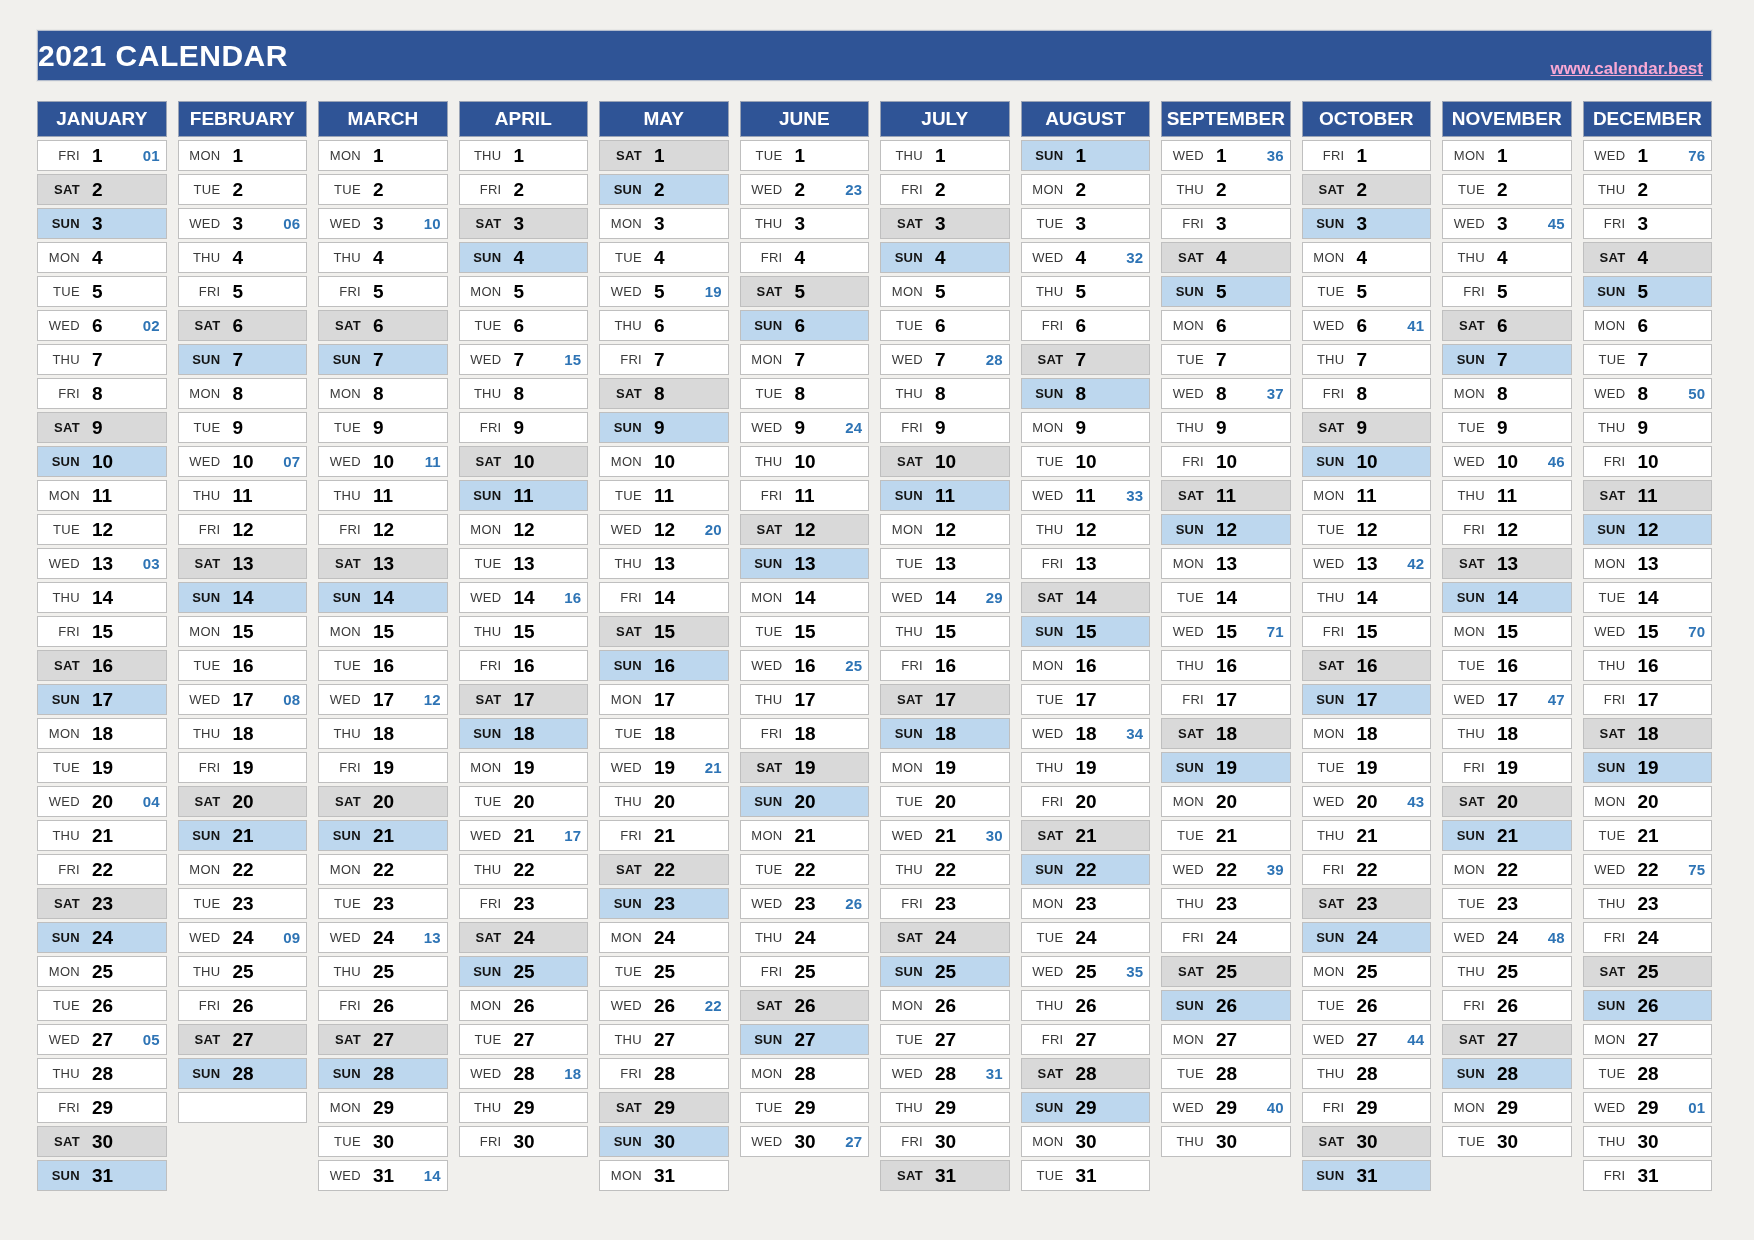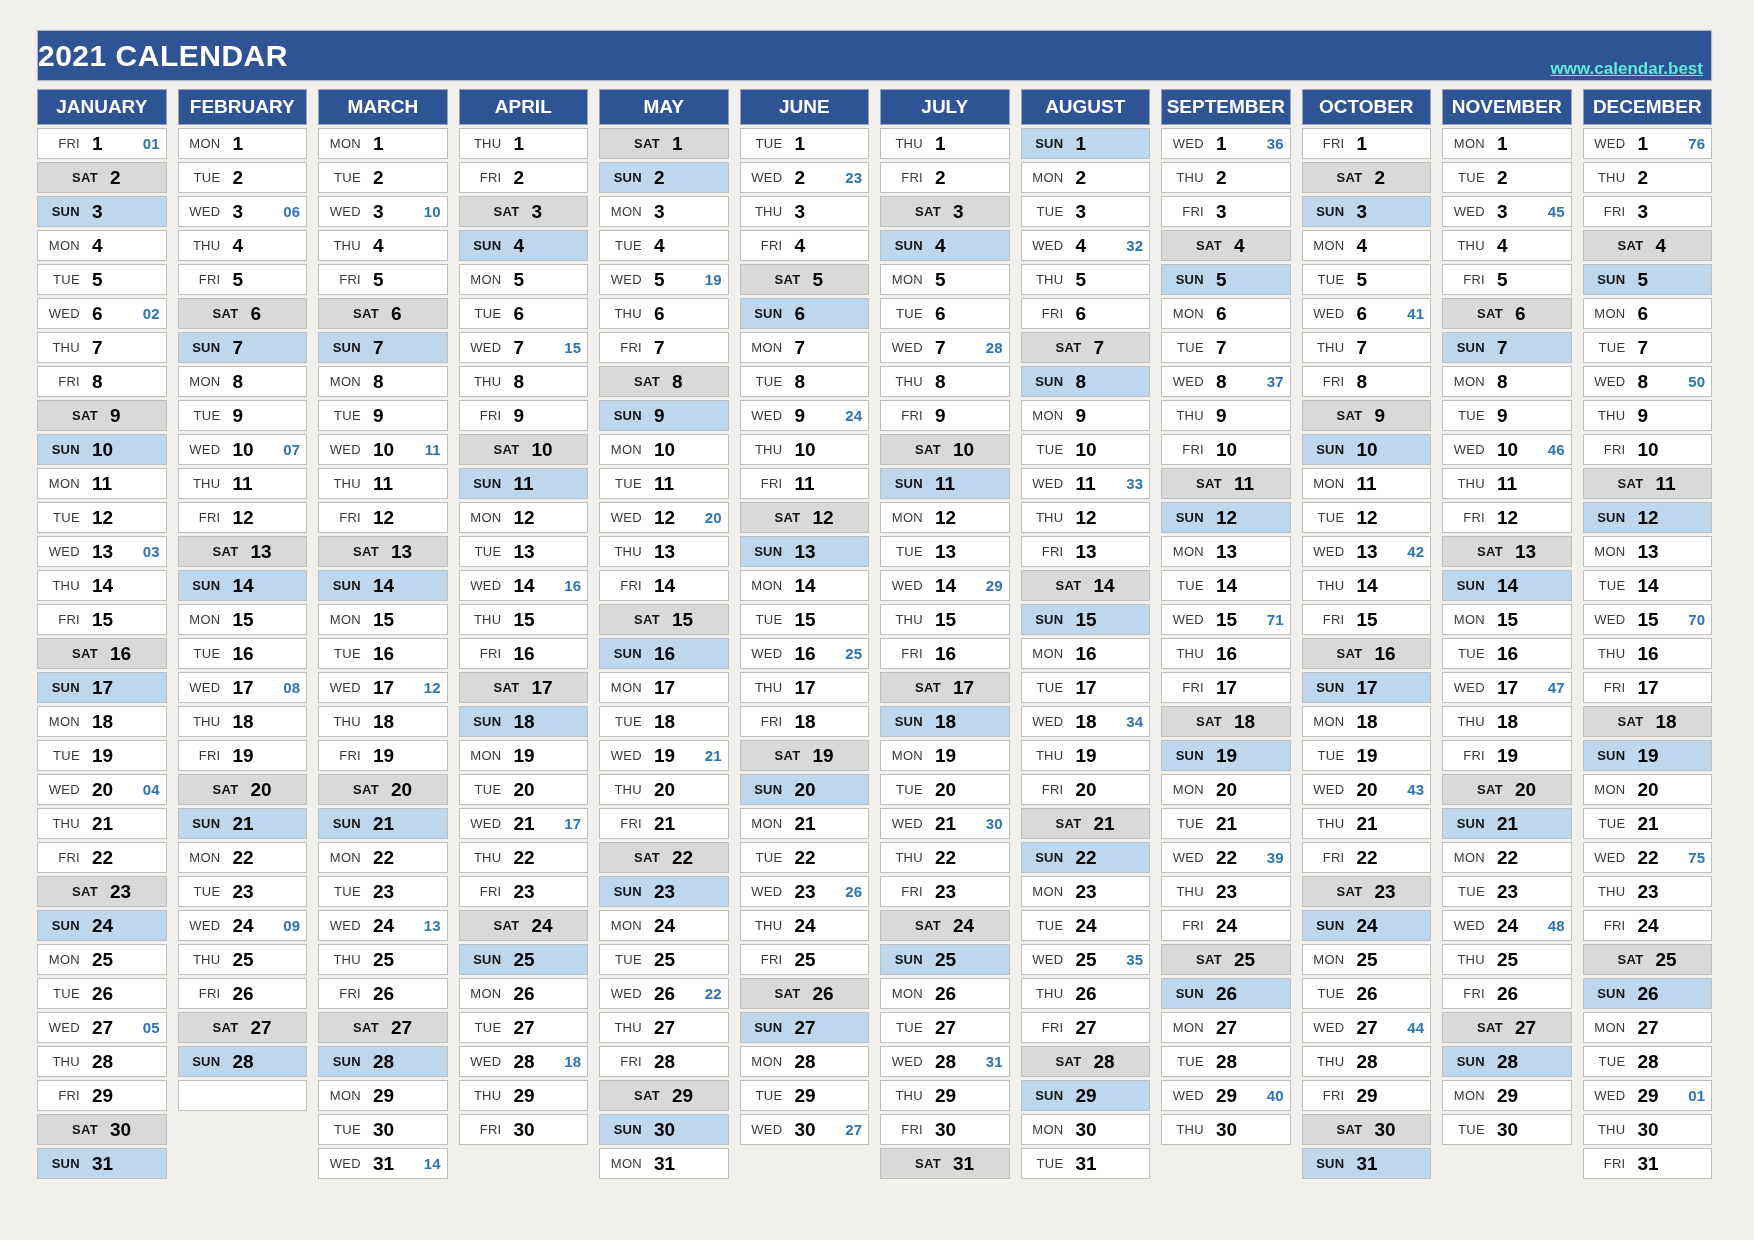--- a/index.html
+++ b/index.html
@@ -23,29 +23,29 @@
     text-align: left;
     color: #ffffff;
     font-size: 30px;
     font-weight: bold;
     letter-spacing: 0.5px;
   }
   .site-link {
     position: absolute;
     right: 8px;
     bottom: 1px;
-    color: #5eead4;
+    color: #f9a8d4;
     font-size: 17px;
     font-weight: bold;
     text-decoration: underline;
     cursor: pointer;
   }
 
   .months {
-    margin-top: 8px;
+    margin-top: 20px;
     display: grid;
     grid-template-columns: repeat(12, 1fr);
     column-gap: 11px;
     align-items: start;
   }
   .month-header {
     height: 36px;
     line-height: 34px;
     background: var(--header-bg, #2F5496);
     border: 1px solid #9aa4b6;
@@ -58,21 +58,21 @@
     overflow: hidden;
   }
   .day {
     height: 31px;
     margin-bottom: 3px;
     background: #ffffff;
     border: 1px solid #bfbfbf;
     display: flex;
     align-items: center;
   }
-  .day.sat { background: var(--saturday-bg, #D9D9D9); padding-left: 18px; }
+  .day.sat { background: var(--saturday-bg, #D9D9D9); }
   .day.sun { background: var(--sunday-bg, #BDD7EE); }
   .dow {
     width: 42px;
     text-align: right;
     font-size: 13px;
     color: #3a3a3a;
     letter-spacing: 0.3px;
     flex: 0 0 auto;
   }
   .sat .dow, .sun .dow { font-weight: bold; color: #141414; }

